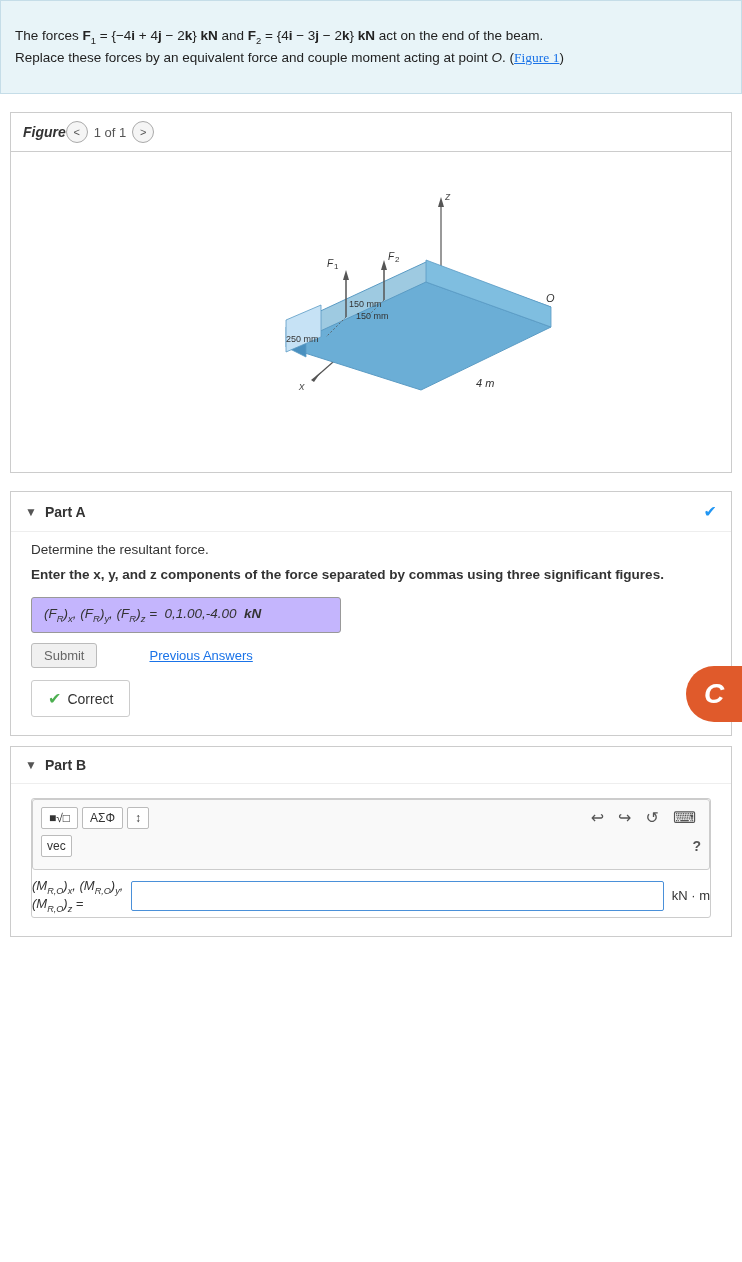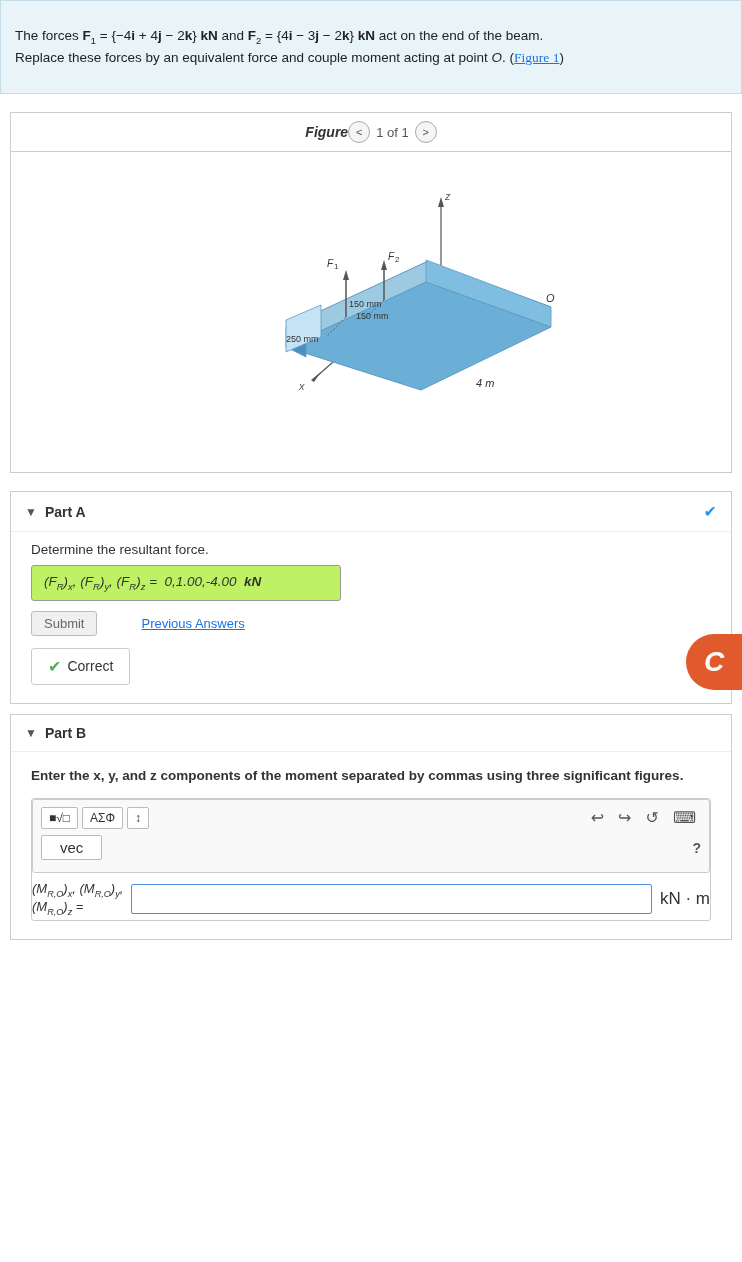--- a/index.html
+++ b/index.html
@@ -22,21 +22,21 @@
     }
 
     .figure-section {
       border: 1px solid #ccc;
       margin: 18px 10px;
       padding: 0;
     }
 
     .figure-header {
       display: flex;
-      justify-content: center;
+      justify-content: flex-start;
       align-items: center;
       padding: 8px 12px;
       border-bottom: 1px solid #ccc;
       background: #fff;
     }
 
     .figure-title {
       font-style: italic;
       font-size: 14px;
       font-weight: bold;
@@ -136,34 +136,34 @@
     }
 
     .answer-box {
       border: 1px solid #999;
       border-radius: 3px;
       padding: 8px 12px;
       display: inline-flex;
       align-items: center;
       gap: 6px;
       font-size: 13.5px;
-      background: #bef264;
+      background: #c4b5fd;
       min-width: 310px;
       margin-bottom: 10px;
     }
 
     .answer-math {
       font-style: italic;
       color: #333;
     }
 
     .submit-row {
       display: flex;
       align-items: center;
-      gap: 12px;
+      gap: 20px;
       margin-bottom: 12px;
     }
 
     .submit-btn {
       border: 1px solid #bbb;
       background: #f0f0f0;
       padding: 4px 12px;
       font-size: 13px;
       color: #666;
       cursor: pointer;
@@ -249,22 +249,22 @@
       background: transparent;
       font-size: 16px;
       cursor: pointer;
       color: #555;
       padding: 2px 5px;
     }
 
     .vec-btn {
       border: 1px solid #bbb;
       background: #fff;
-      padding: 3px 18px;
-      font-size: 15px;
+      padding: 3px 5px;
+      font-size: 12px;
       cursor: pointer;
       border-radius: 2px;
       color: #333;
     }
 
     .question-mark {
       margin-left: auto;
       color: #555;
       font-size: 14px;
       font-weight: bold;
@@ -288,21 +288,21 @@
       flex: 1;
       border: 1.5px solid #4a90d9;
       padding: 6px 8px;
       font-size: 13px;
       outline: none;
       border-radius: 2px;
       min-height: 30px;
     }
 
     .unit-label {
-      font-size: 17px;
+      font-size: 13px;
       color: #333;
       white-space: nowrap;
     }
 
     .math-editor-outer {
       border: 1px solid #ccc;
       border-radius: 3px;
       background: #fff;
       margin-bottom: 0;
     }
@@ -384,20 +384,21 @@
 <div class="part-section">
   <div class="part-header">
     <div class="part-header-left">
       <span class="arrow-icon">▼</span>
       <span class="part-label">Part A</span>
     </div>
     <span class="check-mark">✔</span>
   </div>
   <div class="part-body">
     <p class="part-description">Determine the resultant force.</p>
+    <p class="part-instruction">Enter the x, y, and z components of the force separated by commas using three significant figures.</p>
     <div class="answer-box">
       <span class="answer-math">
         (<i>F</i><sub>R</sub>)<sub><i>x</i></sub>, (<i>F</i><sub>R</sub>)<sub><i>y</i></sub>, (<i>F</i><sub>R</sub>)<sub><i>z</i></sub> = &nbsp;0,1.00,-4.00 &nbsp;<b>kN</b>
       </span>
     </div>
     <div class="submit-row">
       <button class="submit-btn">Submit</button>
       <a class="prev-answers-link">Previous Answers</a>
     </div>
     <div class="correct-badge">
@@ -414,21 +415,20 @@
 </div>
 
 <div class="part-section" style="margin-top: 10px;">
   <div class="part-header">
     <div class="part-header-left">
       <span class="arrow-icon">▼</span>
       <span class="part-label">Part B</span>
     </div>
   </div>
   <div class="part-b-body">
-    <p class="part-instruction">Enter the x, y, and z components of the moment separated by commas using three significant figures.</p>
 
     <div class="math-editor-outer">
       <div class="math-toolbar">
         <div class="toolbar-row">
           <button class="toolbar-btn">■√□</button>
           <button class="toolbar-btn">ΑΣΦ</button>
           <button class="toolbar-btn">↕</button>
           <span style="flex:1;"></span>
           <button class="toolbar-icon-btn">↩</button>
           <button class="toolbar-icon-btn">↪</button>

